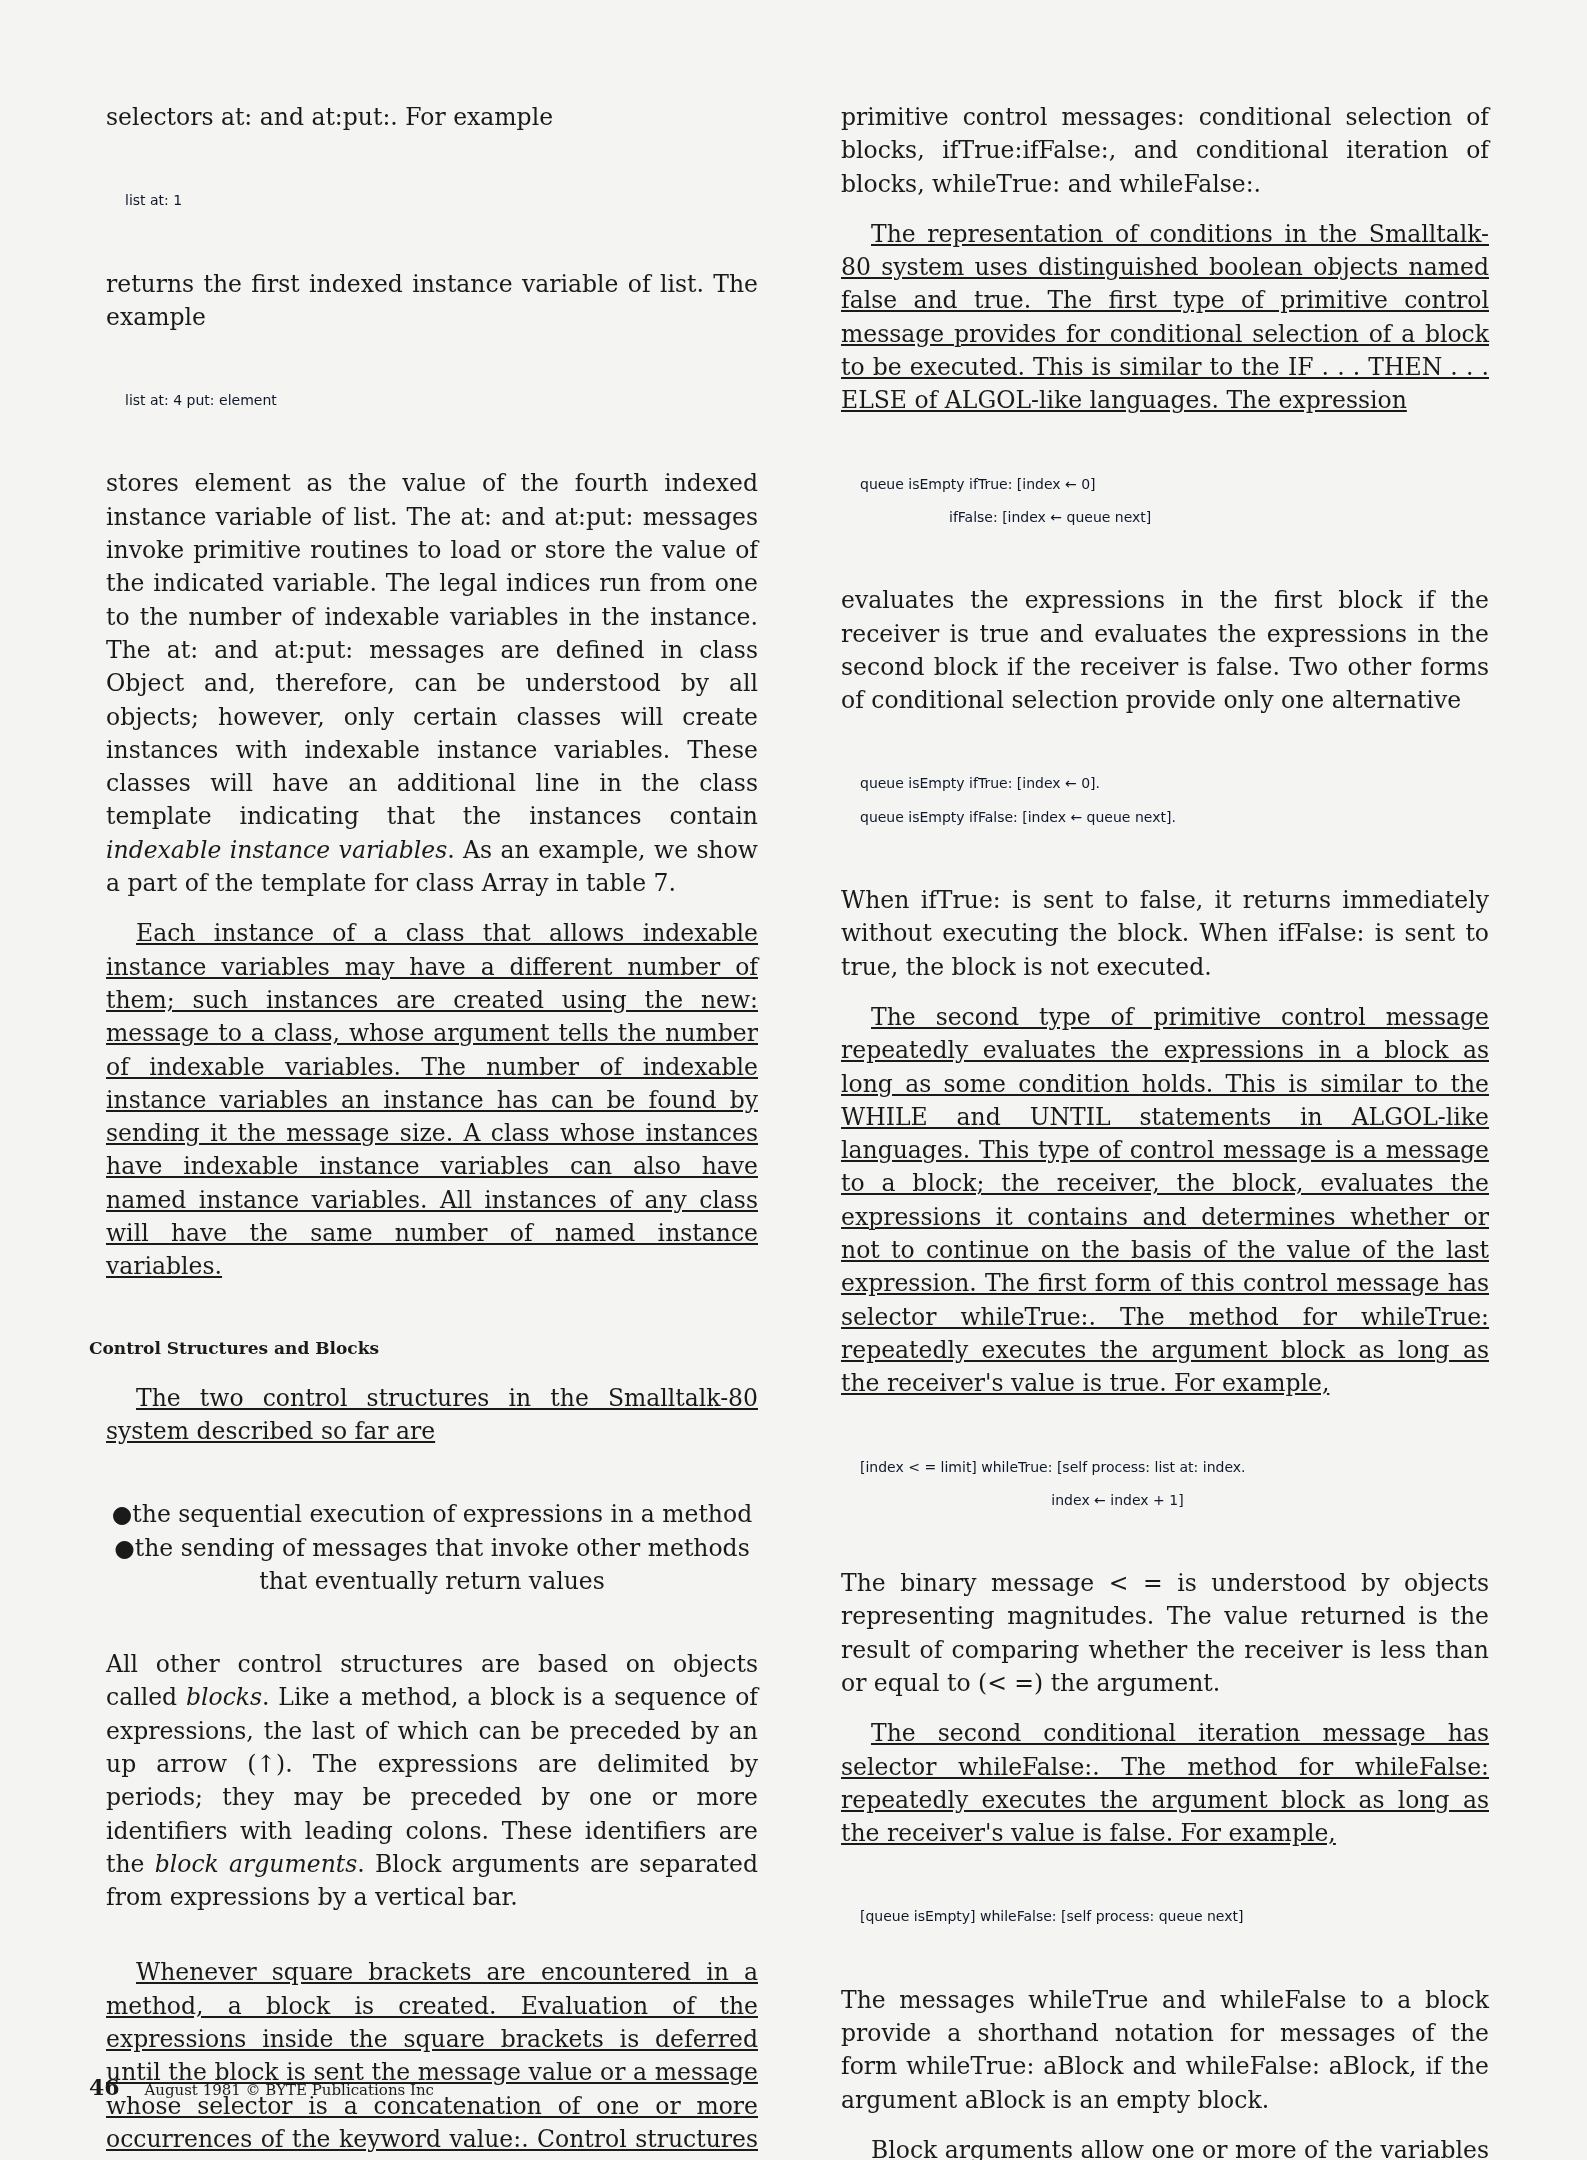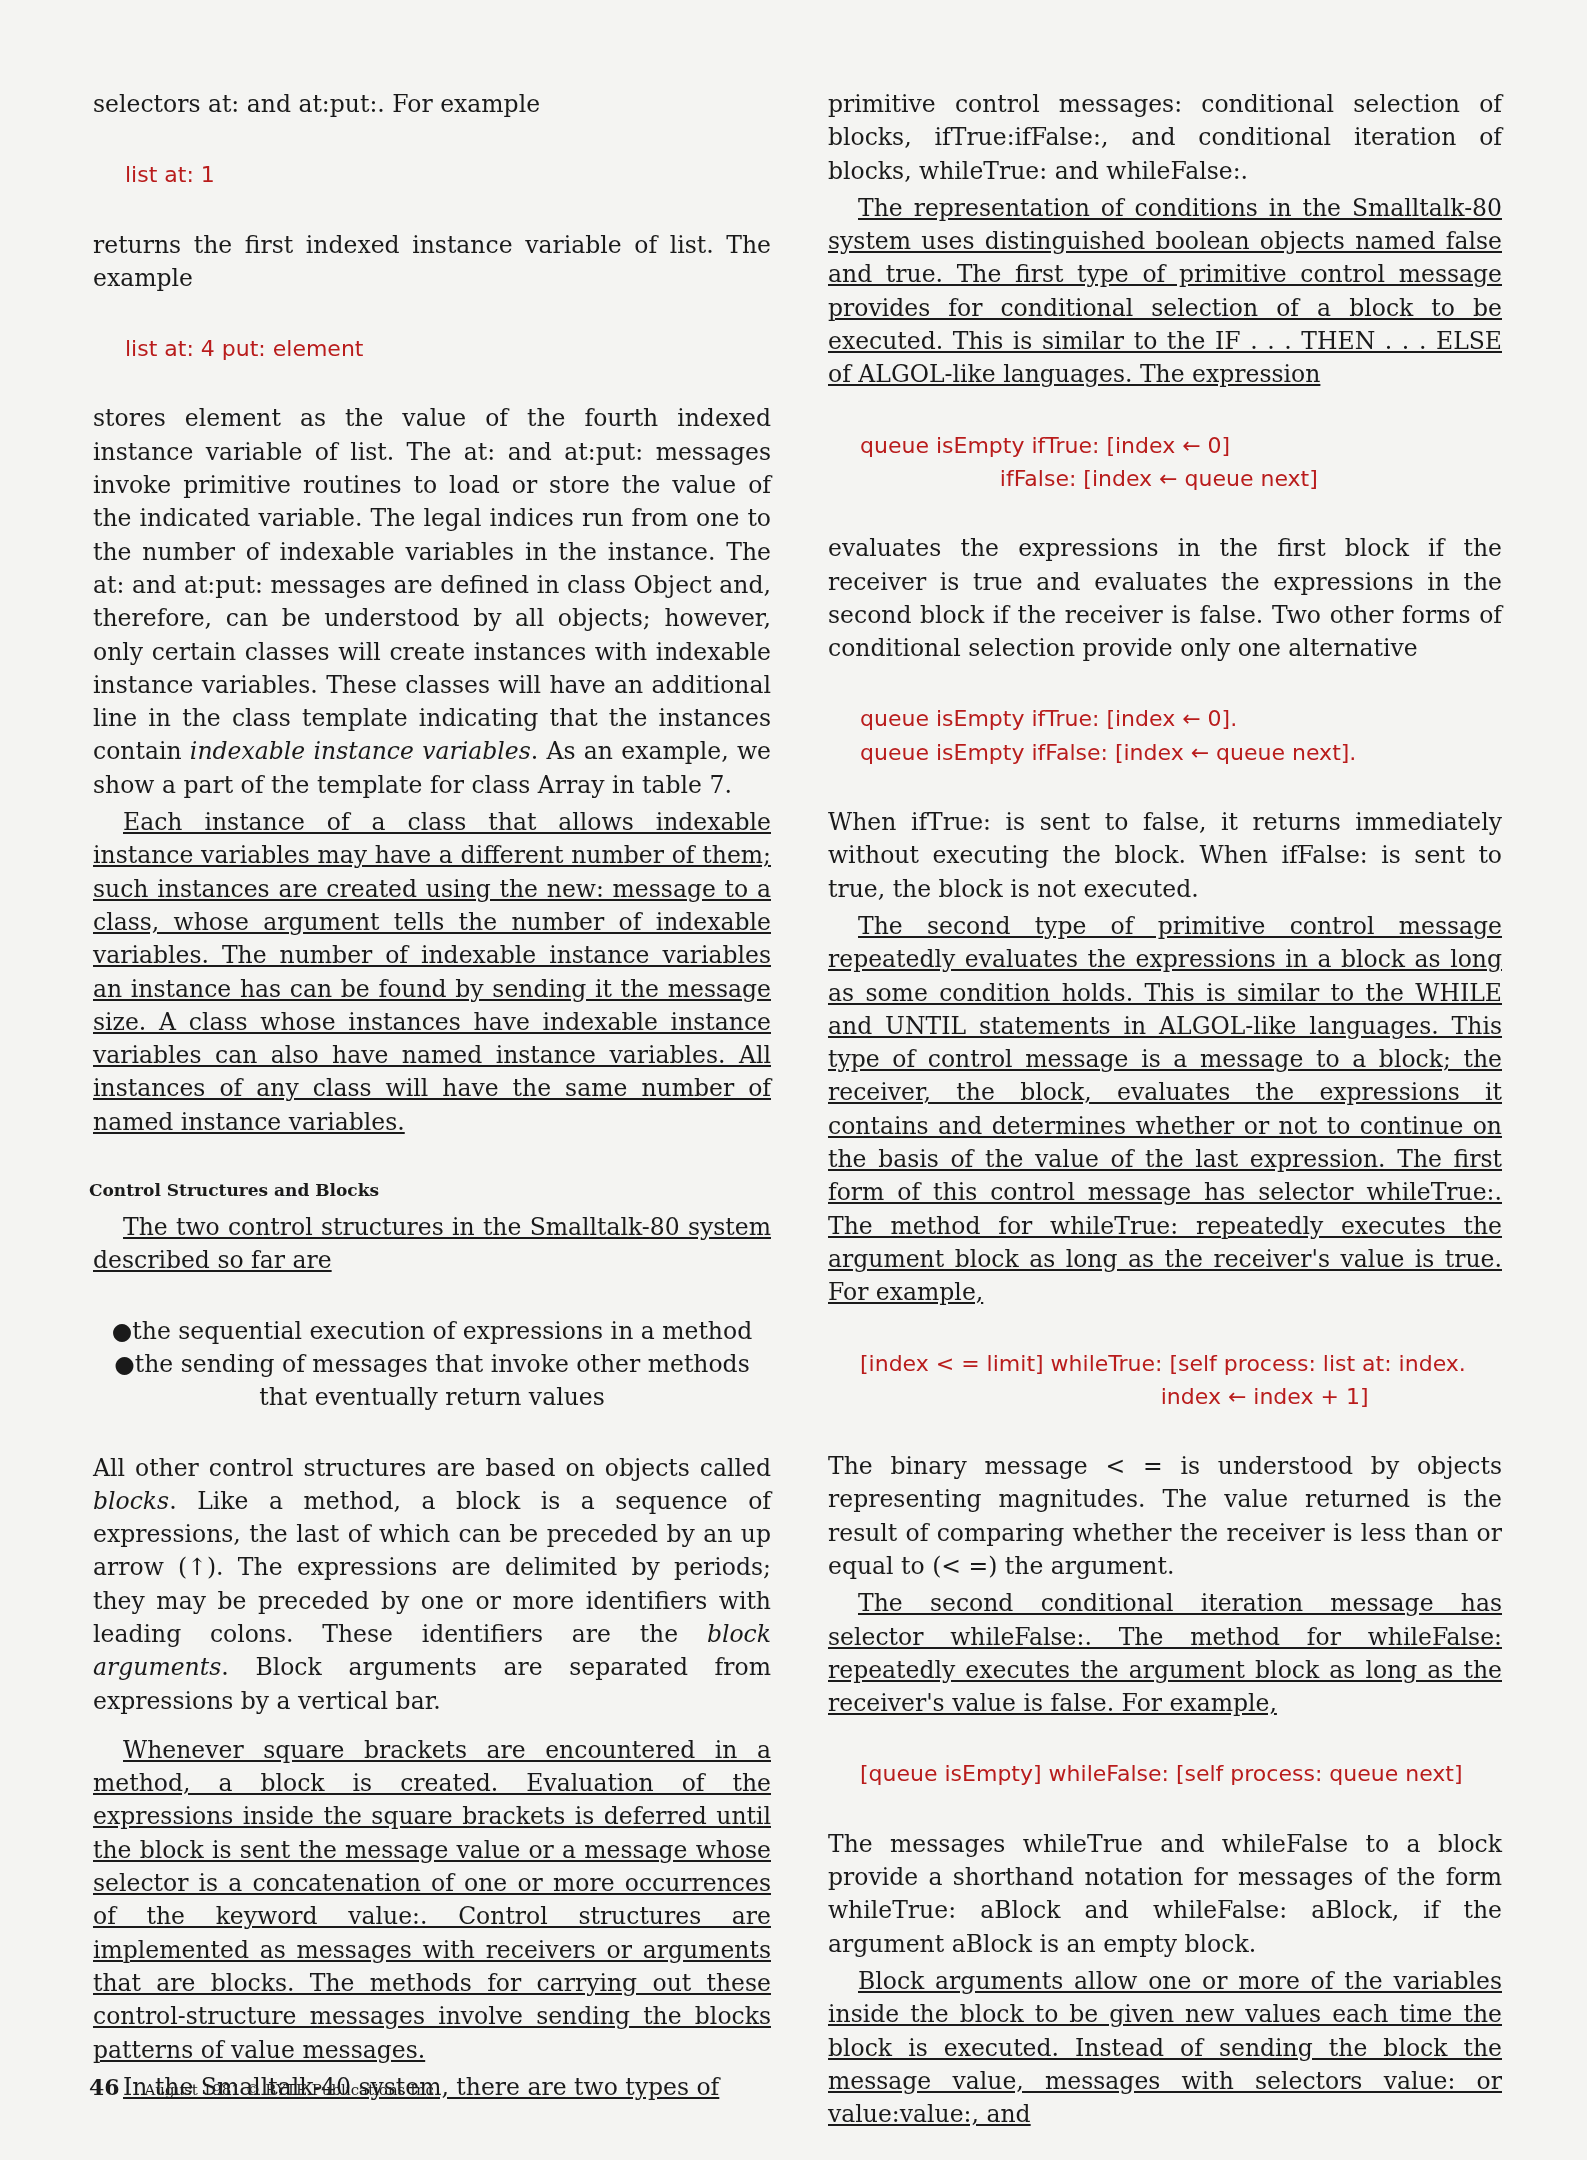--- a/index.html
+++ b/index.html
@@ -1,23 +1,23 @@
 <!DOCTYPE html>
 <html><head>
 <meta charset="utf-8">
 <style>
   html,body{margin:0;padding:0;}
   body{width:1587px;height:2160px;background:#f4f4f2;position:relative;overflow:hidden;color:#1a1a1a;
        font-family:"DejaVu Serif","Liberation Serif",serif;}
   .col{position:absolute;top:84px;width:686px;font-size:23.5px;line-height:33.3px;text-align:justify;}
   .left{left:89px;}
   .right{left:824px;width:682px;}
-  p{margin:4px;}
+  p{margin:17px;}
   .ind{text-indent:30px;text-decoration:underline;}
-  .code{font-family:"DejaVu Sans","Liberation Sans",sans-serif;font-size:22px;color:#b91c1c;white-space:pre;line-height:33.3px;text-align:left;}
+  .code{font-family:"DejaVu Sans","Liberation Sans",sans-serif;font-size:14px;color:#0f172a;white-space:pre;line-height:33.3px;text-align:left;}
   .code.l{padding-left:36px;}
   .gap{height:33px;}
   em{font-style:italic;}
   h3{font-family:"DejaVu Serif","Liberation Serif",serif;font-weight:bold;font-size:17px;margin:0;line-height:34px;}
   .bullet{text-align:center;}
   .footer{position:absolute;left:89px;top:2074px;font-size:15px;font-family:"DejaVu Serif","Liberation Serif",serif;}
   .footer .pg{font-weight:bold;font-size:22px;margin-right:20px;}
 </style>
 </head>
 <body>

